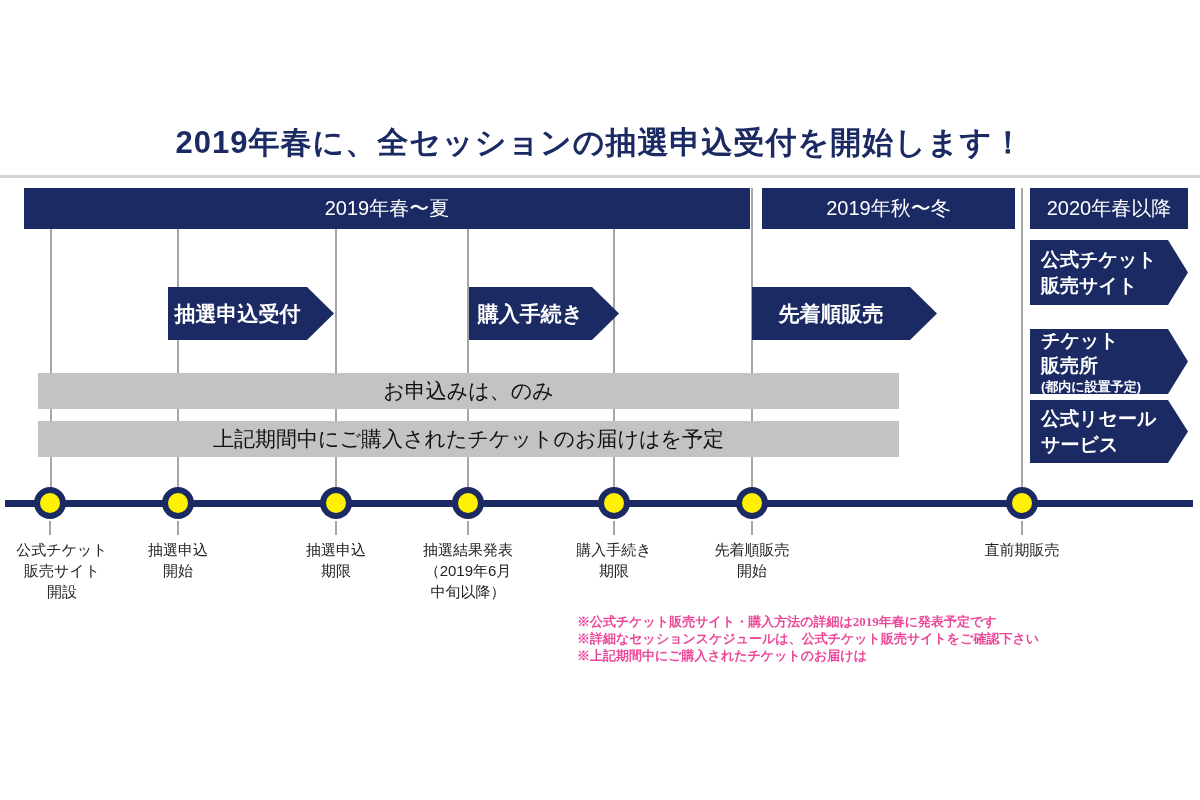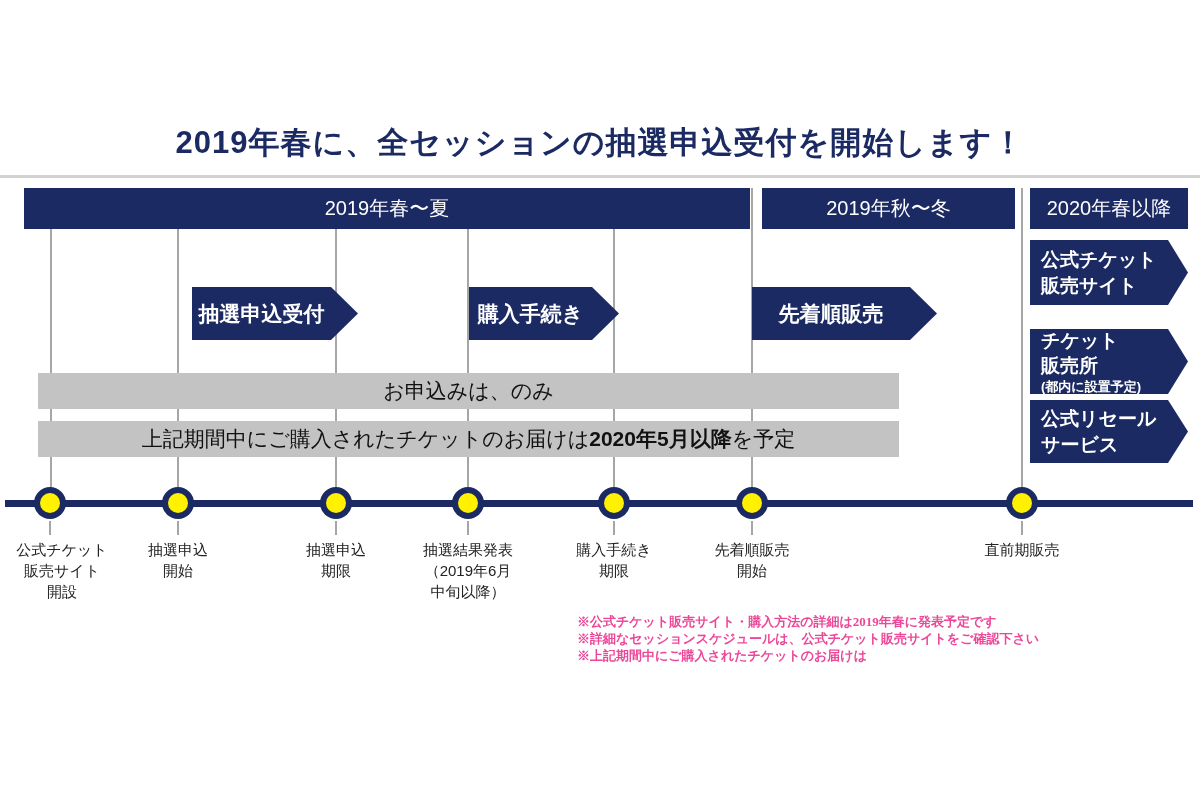--- a/index.html
+++ b/index.html
@@ -77,37 +77,36 @@
   </div>
 
   <div class="gridline" style="left:50px;top:229px;height:272px;"></div>
   <div class="gridline" style="left:177px;top:229px;height:272px;"></div>
   <div class="gridline" style="left:335px;top:229px;height:272px;"></div>
   <div class="gridline" style="left:467px;top:229px;height:272px;"></div>
   <div class="gridline" style="left:613px;top:229px;height:272px;"></div>
   <div class="gridline" style="left:751px;top:188px;height:313px;"></div>
   <div class="gridline" style="left:1021px;top:188px;height:313px;"></div>
 
-  <div class="phase-arrow" style="left:192px;width:166px;">
+  <div class="phase-arrow" style="left:168px;width:166px;">
     <span>抽選申込受付</span>
   </div>
   <div class="phase-arrow" style="left:469px;width:150px;">
     <span>購入手続き</span>
   </div>
   <div class="phase-arrow" style="left:752px;width:185px;">
     <span>先着順販売</span>
   </div>
 
   <div class="notice-bar" style="top:373px;">
     <span>お申込みは、</span>
       <span>のみ</span>
   </div>
   <div class="notice-bar" style="top:421px;">
     <span>上記期間中にご購入されたチケットのお届けは</span>
-      <span class="b">2020年5月以降</span>
       <span>を予定</span>
   </div>
 
   <div class="channel" style="top:240px;height:65px;">
     <div>公式チケット</div>
     <div>販売サイト</div>
   </div>
   <div class="channel" style="top:329px;height:65px;">
     <div>チケット</div>
     <div>販売所</div>

